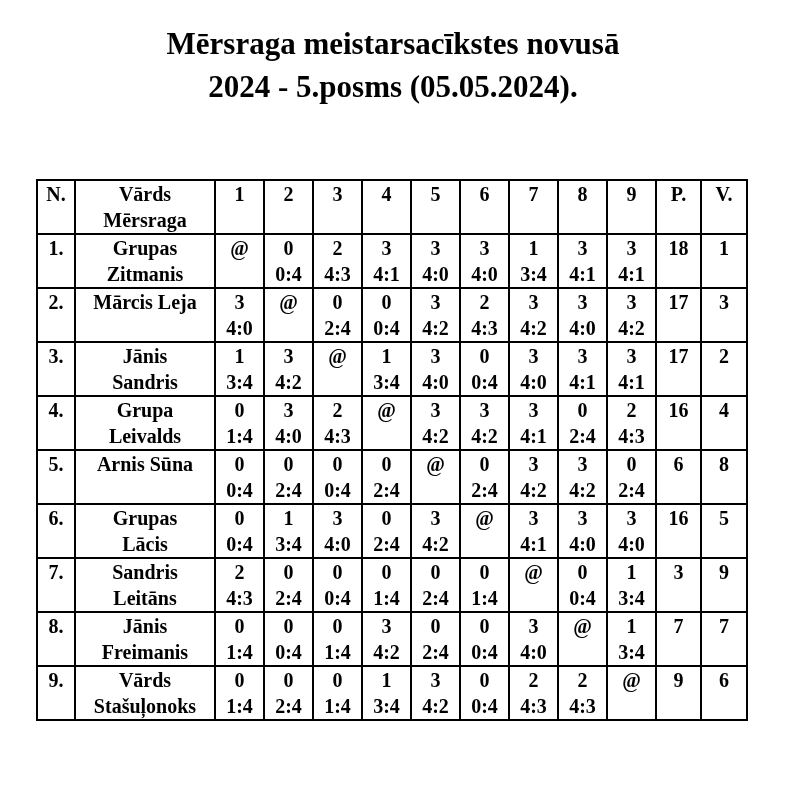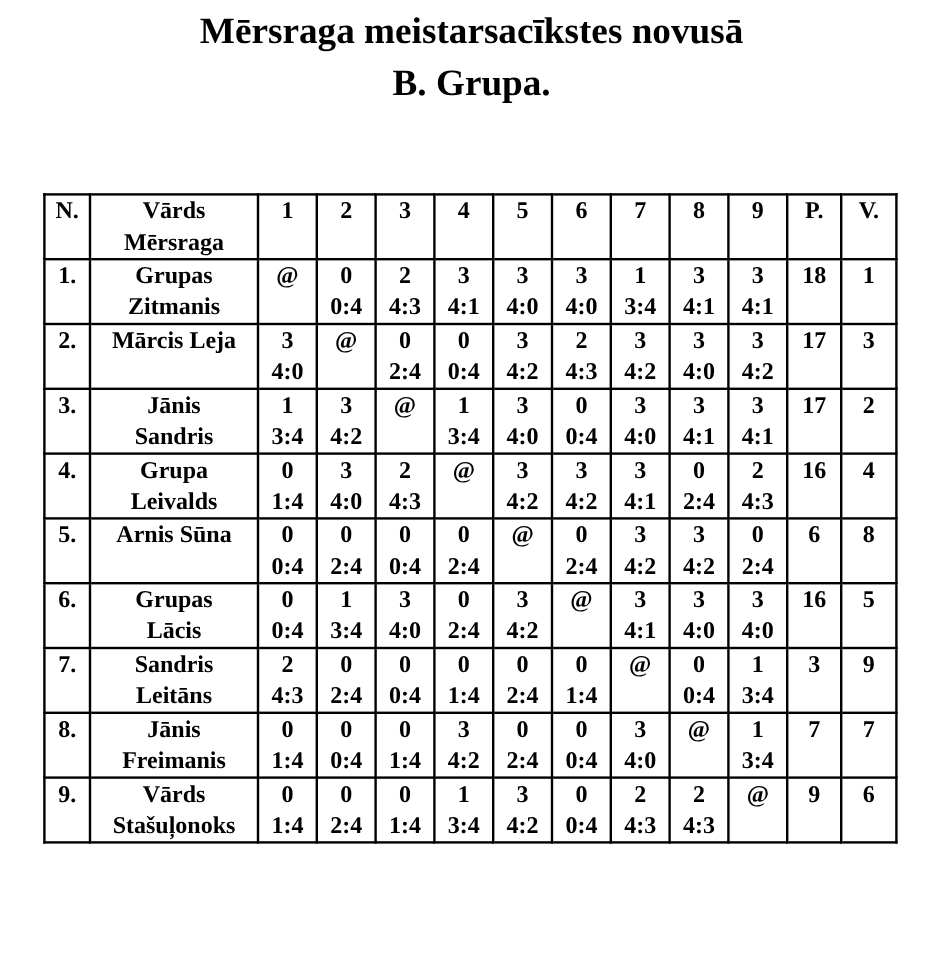--- a/index.html
+++ b/index.html
@@ -4,21 +4,21 @@
 <style>
   * { margin: 0; padding: 0; box-sizing: border-box; }
   html, body {
     width: 786px; height: 811px;
     background: #ffffff;
     color: #000000;
     font-family: "Liberation Serif", serif;
     overflow: hidden;
   }
   .title-block {
-    padding-top: 4px;
+    padding-top: 22px;
     text-align: center;
     font-weight: bold;
     font-size: 31px;
     line-height: 43px;
     letter-spacing: 0px;
   }
   table.results {
     border-collapse: collapse;
     table-layout: fixed;
     margin: 71px 0 0 36px;
@@ -43,21 +43,21 @@
   col.c-p  { width: 45px; }
   col.c-v  { width: 46px; }
 </style>
 </head>
 <body>
 
 <div>
 
   <div class="title-block">
     <div>Mērsraga meistarsacīkstes novusā</div>
-    <div>B. Grupa.</div>
+    <div>2024 - 5.posms (05.05.2024).</div>
   </div>
 
   <table class="results">
     <colgroup>
       <col class="c-n">
       <col class="c-nm">
       <col class="c-r">
         <col class="c-r">
         <col class="c-r">
         <col class="c-r">

